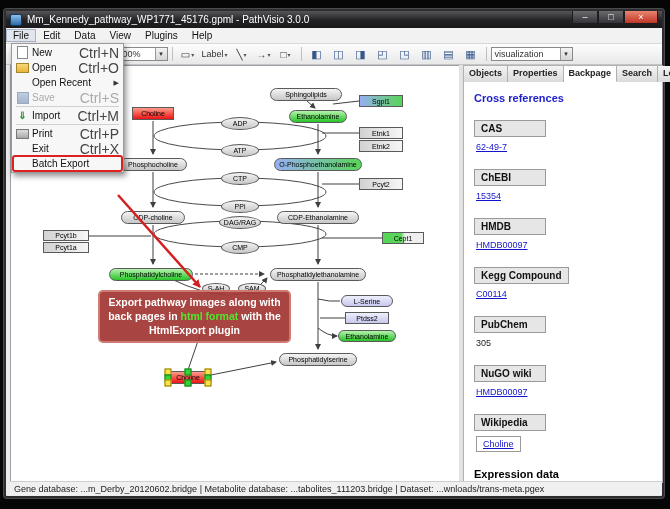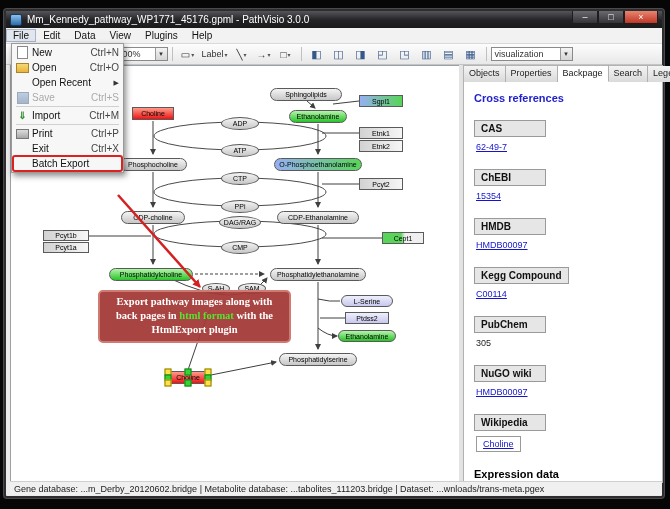--- a/index.html
+++ b/index.html
@@ -51,21 +51,21 @@
   .mi-saveas{width:10px;height:10px;background:linear-gradient(#8aa5c9,#48689a);border:1px solid #2f4d73;display:inline-block;box-shadow:1px 1px 0 #999;}
   .mi-import::before{content:"⇓";color:#2f8f2f;font-size:10px;font-weight:bold;}
   .mi-export::before{content:"⇑";color:#2f4f9f;font-size:10px;font-weight:bold;}
   .mi-print{width:11px;height:8px;background:linear-gradient(#ddd,#a8a8a8);border:1px solid #777;display:inline-block;}
 
   
   .file-menu{position:absolute;left:5px;top:32px;width:113px;background:#f7f7f7;border:1px solid #9a9a9a;
              box-shadow:2px 3px 6px rgba(0,0,0,.45);z-index:40;padding:1px;box-sizing:border-box;}
   .fm-item{display:flex;align-items:center;height:15px;font-size:10px;padding:0 3px;color:#111;}
   .fm-icon{width:13px;display:flex;justify-content:center;align-items:center;margin-right:3px;flex:0 0 13px;}
-  .fm-shortcut{margin-left:auto;font-size:10px;color:#444;padding-left:6px;}
+  .fm-shortcut{margin-left:auto;font-size:14px;color:#444;padding-left:6px;}
   .fm-sub{font-size:7px;color:#333;margin-left:2px;}
   .fm-item.disabled .fm-label,.fm-item.disabled .fm-shortcut{color:#aaa;}
   .fm-item.disabled .mi-save{opacity:.45;}
   .fm-item.highlighted{outline:2px solid #dd2020;outline-offset:-1px;border-radius:2px;}
   .fm-sep{height:1px;background:#d0d0d0;margin:1px 3px;}
 
   
   .canvas{position:absolute;left:4px;top:54px;width:448px;height:417px;background:#fff;
           border:1px solid #9aa0a6;box-sizing:content-box;overflow:hidden;}
   .edges{position:absolute;left:0;top:0;}
@@ -86,42 +86,42 @@
   .handle{position:absolute;width:5px;height:5px;background:#ffe24a;border:1px solid #8a7a00;
           transform:translate(-50%,-50%);z-index:3;}
   .handle.mid{background:#35d435;border-color:#1a7a1a;}
 
   .splitter{position:absolute;left:453px;top:54px;width:4px;height:418px;background:#e3e3e3;}
 
   
   .sidebar{position:absolute;left:457px;top:54px;width:200px;height:418px;background:#ededed;
            border:1px solid #b2b2b2;box-sizing:border-box;}
   .tabs{display:flex;height:16px;background:#e0e0e0;border-bottom:1px solid #a8a8a8;font-size:9px;color:#222;}
-  .tab{padding:2px 5px;border-right:1px solid #b0b0b0;background:linear-gradient(#f4f4f4,#dadada);white-space:nowrap;}
+  .tab{padding:2px 5px;border-right:1px solid #b0b0b0;background:linear-gradient(#f4f4f4,#dadada);white-space:nowrap;font-weight:bold;}
   .tab.active{background:#fff;border-bottom:1px solid #fff;}
   .sb-content{position:absolute;left:0;top:16px;right:0;bottom:0;background:#fff;overflow:hidden;padding:6px 10px;}
   .sb-heading{color:#2222cc;font-weight:bold;font-size:11px;margin:4px 0 14px;}
   .sb-section{margin-bottom:15px;}
   .sb-header{display:inline-block;background:#e6e6e6;border:1px solid #9a9a9a;padding:2px 6px;
              min-width:72px;font-weight:bold;font-size:10px;color:#111;box-sizing:border-box;}
   .sb-value{display:block;margin:5px 0 0 2px;font-size:9px;color:#1414cc;text-decoration:underline;width:max-content;}
   .sb-value.plain{color:#222;text-decoration:none;}
   .sb-value.boxed{border:1px solid #9a9a9a;padding:2px 6px;background:#fff;}
   .sb-footer{font-weight:bold;font-size:11px;color:#000;margin-top:16px;}
 
   
   .statusbar{position:absolute;left:4px;right:0;bottom:1px;height:13px;background:#f0f0f0;
              border-top:1px solid #cfcfcf;display:flex;align-items:center;padding-left:4px;
              font-size:9px;color:#222;white-space:nowrap;overflow:hidden;}
 
   
   .annotation{position:absolute;left:92px;top:279px;width:193px;min-height:50px;z-index:45;
               background:rgba(163,58,55,.95);border:2px solid #cf7a72;border-radius:5px;
               color:#fff;font-weight:bold;font-size:10.5px;line-height:1.35;text-align:center;
-              display:flex;align-items:center;justify-content:center;padding:3px 7px;box-sizing:border-box;font-family:Liberation Serif, serif;}
+              display:flex;align-items:center;justify-content:center;padding:3px 7px;box-sizing:border-box;}
   .annotation .hl{color:#52e62e;}
 
   .red-arrow-overlay{position:absolute;left:0;top:0;z-index:50;pointer-events:none;}
 </style>
 </head>
 <body>
 
 <div class="window">
 
   <div class="titlebar">

